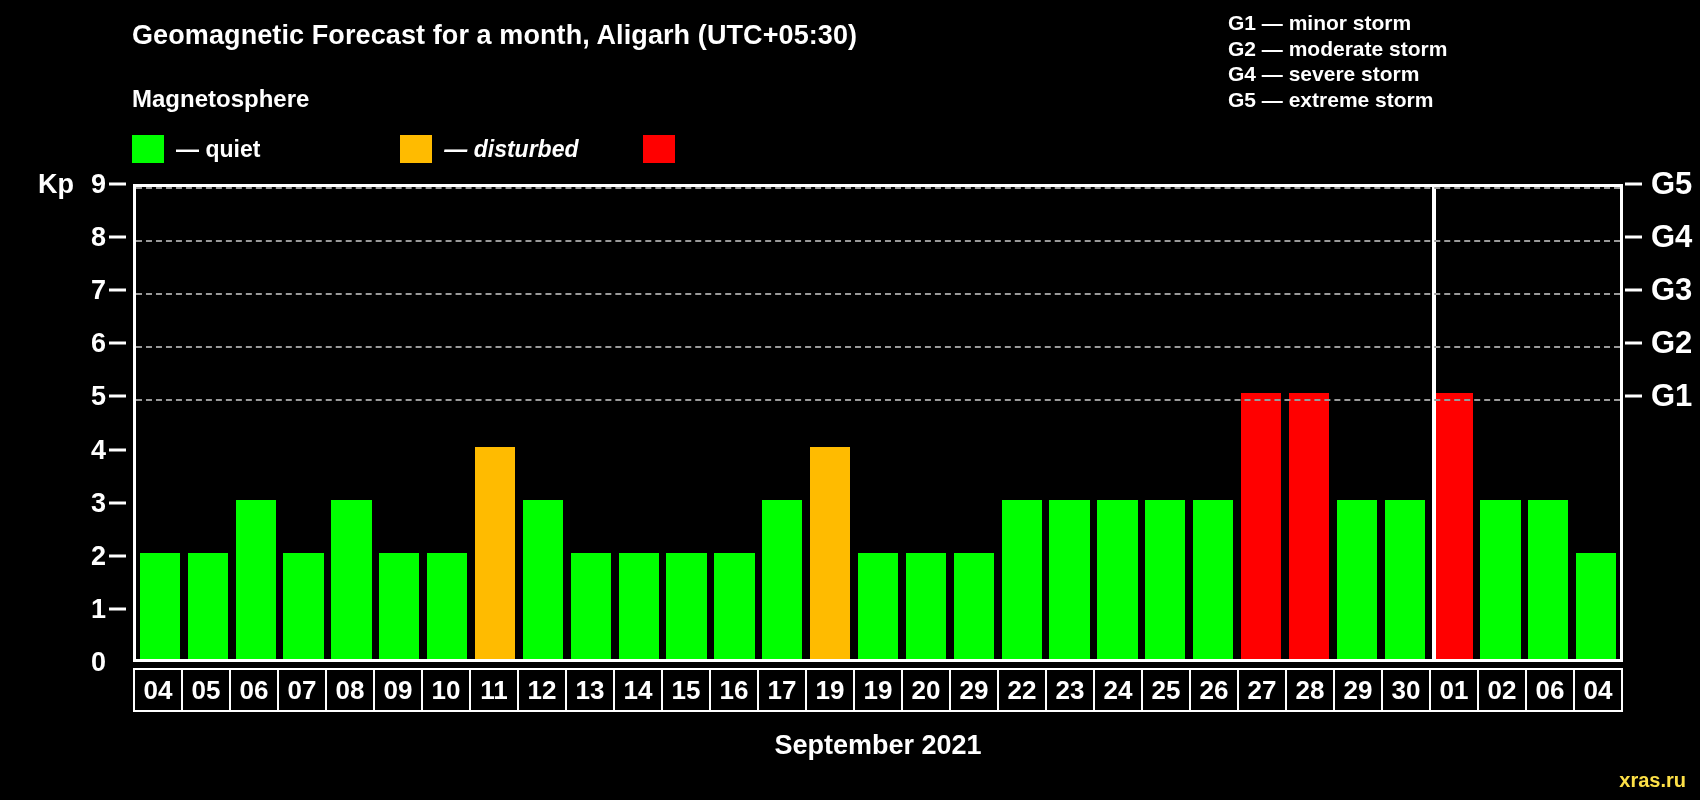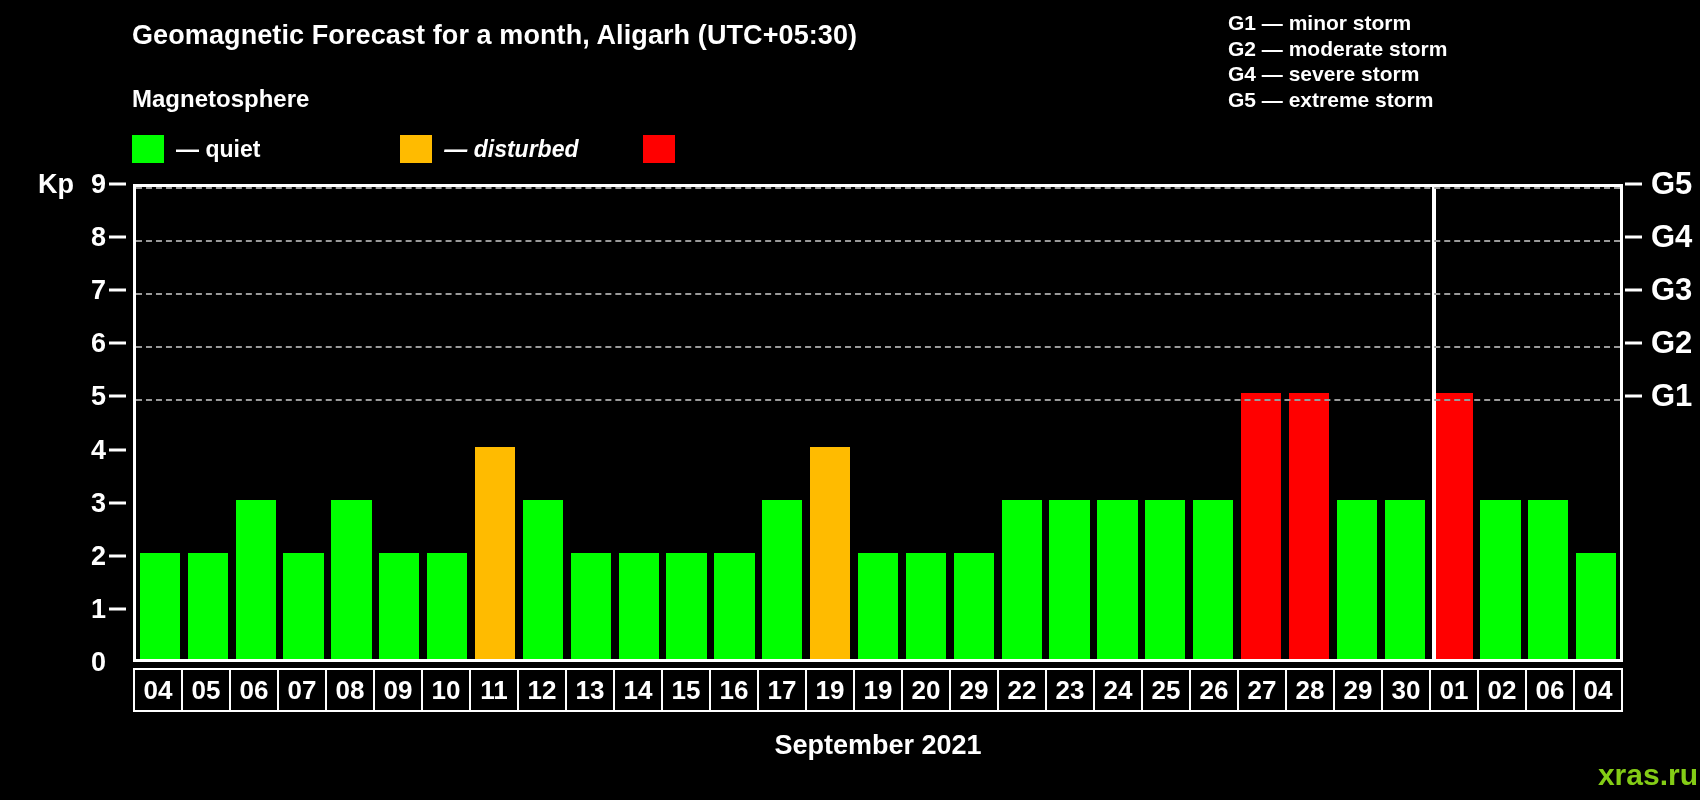--- a/index.html
+++ b/index.html
@@ -44,21 +44,21 @@
 
   
   #xlabels{position:absolute;left:133px;top:668px;width:1490px;height:44px;display:flex;}
   .xcell{flex:1 1 0;display:flex;align-items:center;justify-content:center;
          border:2px solid #fff;margin-left:-2px;box-sizing:border-box;
          font-size:26px;font-weight:bold;background:#000;}
   .xcell:first-child{margin-left:0;}
 
   #monthlabel{position:absolute;left:133px;top:730px;width:1490px;text-align:center;
               font-size:27px;font-weight:bold;}
-  #watermark{position:absolute;right:2px;bottom:8px;font-size:30px;font-weight:bold;color:#84cc16;}
+  #watermark{position:absolute;right:14px;bottom:8px;font-size:20px;font-weight:bold;color:#fde047;}
 </style>
 </head>
 <body>
 
 <div id="title">Geomagnetic Forecast for a month, Aligarh (UTC+05:30)</div>
 
 <div id="gscale">
     <div>G1 — minor storm</div>
     <div>G2 — moderate storm</div>
     <div>G4 — severe storm</div>

